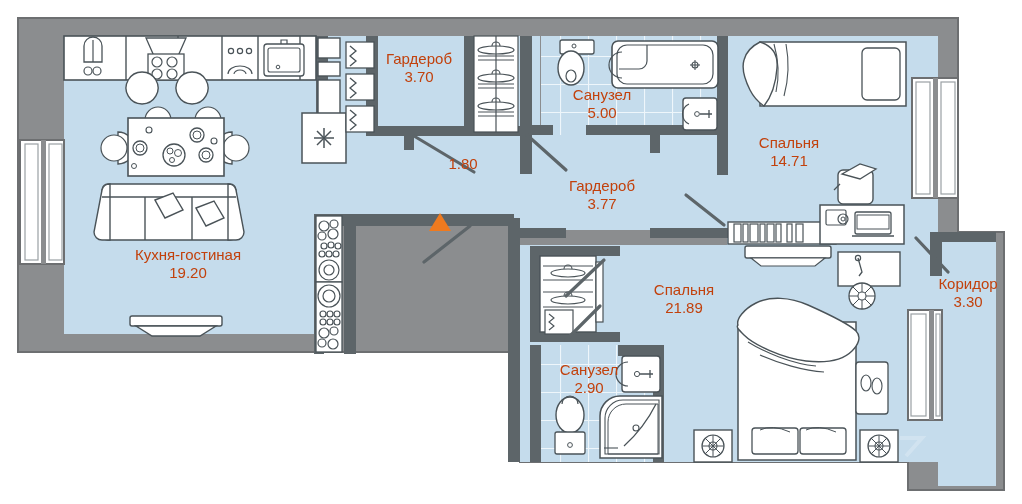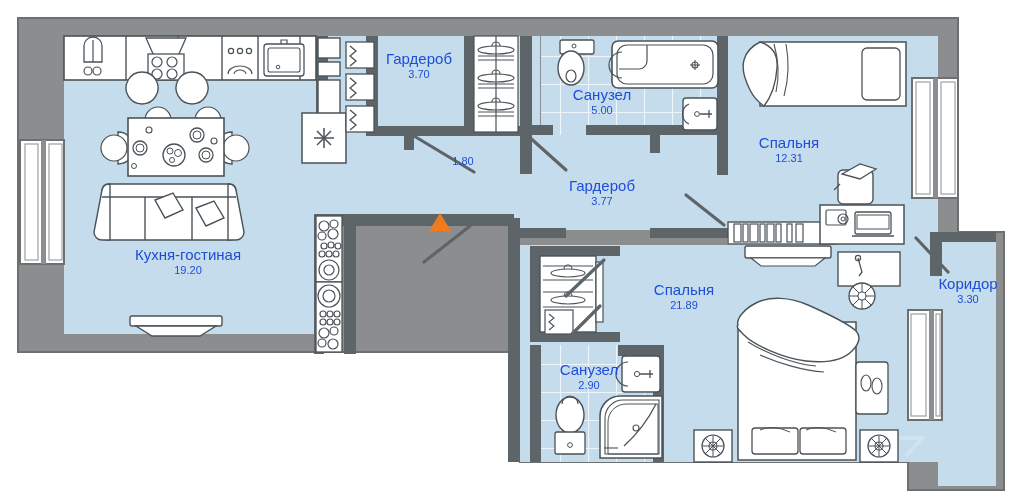--- a/index.html
+++ b/index.html
@@ -1,21 +1,21 @@
 <!DOCTYPE html>
 <html><head>
 <meta charset="utf-8">
 <style>
   html,body{margin:0;padding:0;background:#ffffff;}
   body{font-family:"Liberation Sans","DejaVu Sans",sans-serif;}
   #plan{position:relative;width:1022px;height:504px;background:#ffffff;overflow:hidden;}
   svg{position:absolute;left:0;top:0;}
-  .lbl{position:absolute;text-align:center;color:#1d4ed8;line-height:1.22;pointer-events:none;}
+  .lbl{position:absolute;text-align:center;color:#c2410c;line-height:1.22;pointer-events:none;}
   .lbl .nm{display:block;font-size:15px;}
-  .lbl .ar{display:block;font-size:11px;}
+  .lbl .ar{display:block;font-size:15px;}
 </style>
 </head>
 <body>
 
 <div id="plan">
 
 <svg width="1022" height="504" viewBox="0 0 1022 504">
   <defs>
     <pattern id="tiles" width="28" height="28" patternUnits="userSpaceOnUse">
       <rect width="28" height="28" fill="#c5dcec"></rect>
@@ -498,21 +498,21 @@
   <span class="ar">5.00</span>
 </div>
 
 <div class="lbl" style="left:542px;top:177px;width:120px;">
   <span class="nm">Гардероб</span>
   <span class="ar">3.77</span>
 </div>
 
 <div class="lbl" style="left:729px;top:134px;width:120px;">
   <span class="nm">Спальня</span>
-  <span class="ar">12.31</span>
+  <span class="ar">14.71</span>
 </div>
 
 <div class="lbl" style="left:624px;top:281px;width:120px;">
   <span class="nm">Спальня</span>
   <span class="ar">21.89</span>
 </div>
 
 <div class="lbl" style="left:529px;top:361px;width:120px;">
   <span class="nm">Санузел</span>
   <span class="ar">2.90</span>

